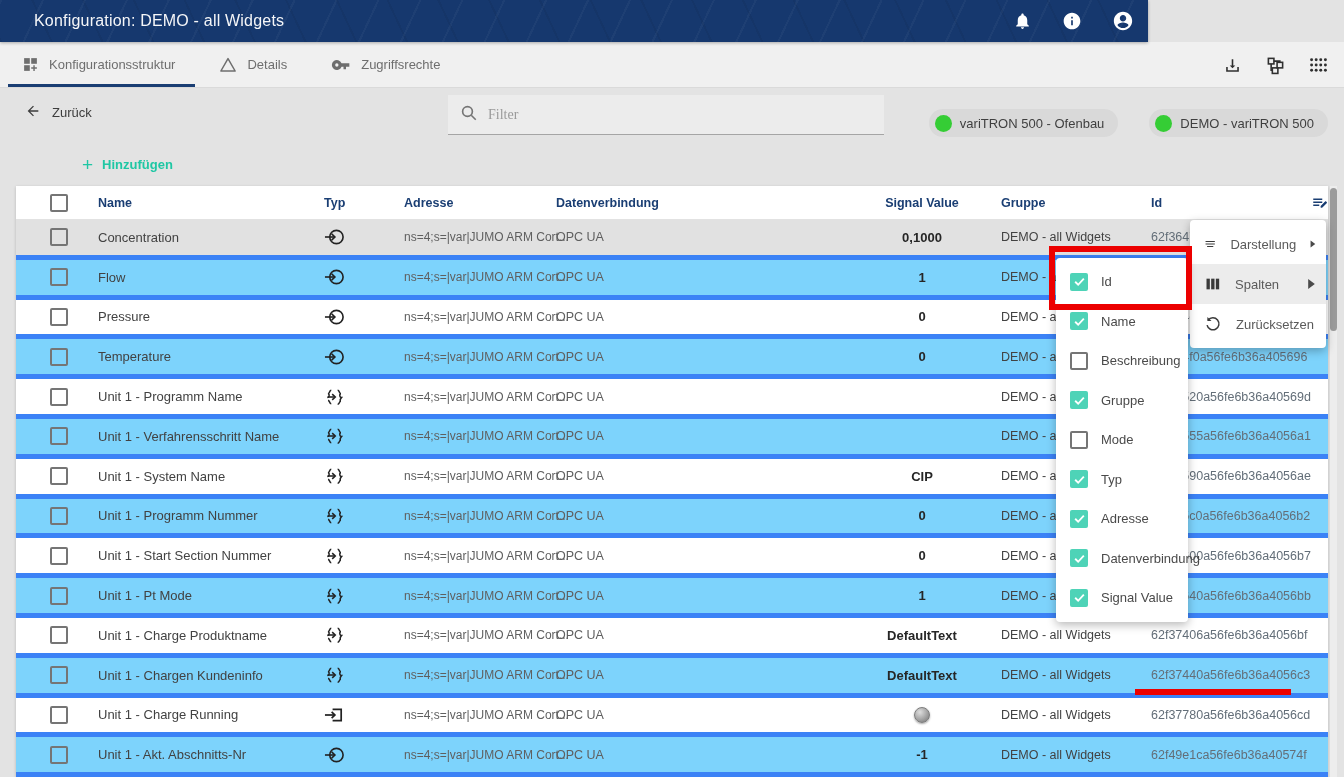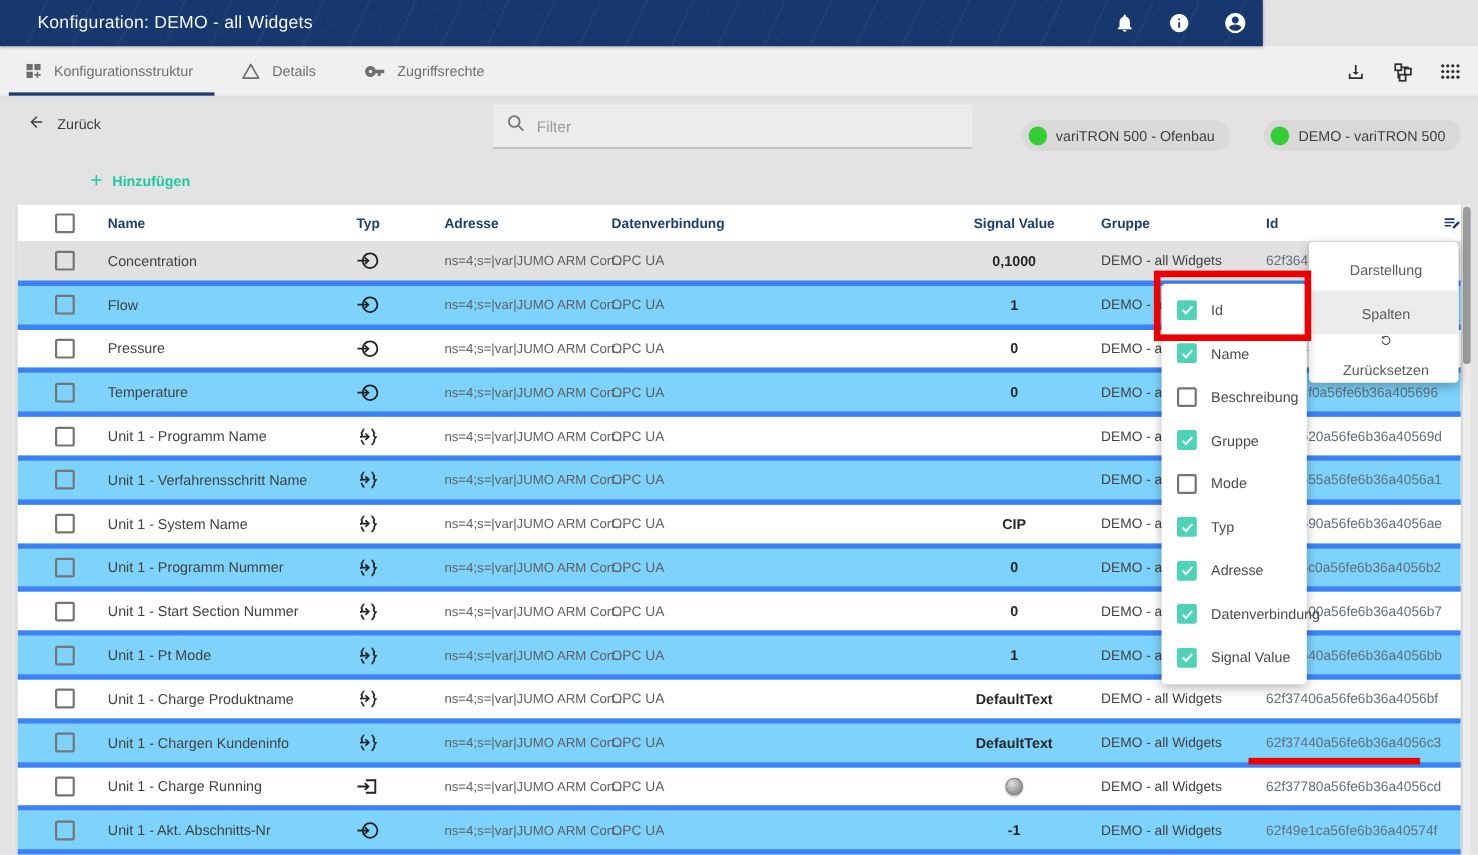--- a/index.html
+++ b/index.html
@@ -24,21 +24,21 @@
   .tab .ticon { display:flex; }
   .tabbar-icons { position:absolute; right:16px; top:0; height:46px; display:flex; align-items:center; gap:24px; }
   .tabbar-icons svg { display:block; cursor:pointer; }
 
   
   .back { position:absolute; left:24px; top:103px; display:flex; align-items:center; gap:10px;
     font-size:13px; color:#3d3d3d; cursor:pointer; }
   .filterbox { position:absolute; left:448px; top:95px; width:436px; height:40px; background:#ececec;
     border-bottom:1px solid #a5a5a5; display:flex; align-items:center; padding:0 12px; gap:10px; }
   .filterbox input { border:none; outline:none; background:transparent; font-size:14px; color:#444;
-    font-family:Liberation Sans, sans-serif; width:100%; }
+    font-family:Liberation Serif, serif; width:100%; }
   .filterbox input::placeholder { color:#9a9a9a; }
   .chips { position:absolute; right:16px; top:109px; display:flex; gap:31px; }
   .chip { height:28px; background:#d9d9d9; border-radius:14px; display:flex; align-items:center;
     gap:8px; padding:0 14px 0 6px; font-size:13px; color:#3f3f3f; cursor:default; }
   .chip .dot { width:17px; height:17px; border-radius:50%; background:#35cd35; }
 
   .add-btn { position:absolute; left:82px; top:157px; display:flex; align-items:center; gap:9px;
     color:#1fc7a4; font-size:13px; font-weight:700; cursor:pointer; }
   .add-btn .plus { font-size:19px; font-weight:400; line-height:14px; }
 
@@ -66,21 +66,21 @@
     background:radial-gradient(circle at 35% 30%, #dedede, #8e8e8e 75%); box-shadow:0 1px 2px rgba(0,0,0,.35); }
 
   
   .scroll-track { position:absolute; left:1330px; top:186px; width:7px; height:591px; background:#ededed; }
   .scroll-thumb { position:absolute; left:1330px; top:188px; width:7px; height:143px; background:#9b9b9b; border-radius:4px; cursor:grab; }
 
   
   .ctx-menu { position:absolute; left:1190px; top:220px; width:136px; background:#fff; border-radius:4px;
     box-shadow:0 3px 10px rgba(0,0,0,.28); padding:4px 0; z-index:20; }
   .ctx-item { height:40px; display:flex; align-items:center; padding:0 10px 0 14px; gap:14px;
-    font-size:13px; color:#5a5a5a; cursor:pointer;flex-direction:column; }
+    font-size:13px; color:#5a5a5a; cursor:pointer; }
   .ctx-item.hl { background:#ececec; }
   .ctx-item .lbl { flex:1; }
 
   
   .col-menu { position:absolute; left:1056px; top:258px; width:132px; background:#fff; border-radius:4px;
     box-shadow:0 3px 10px rgba(0,0,0,.28); padding:4px 0; z-index:30; }
   .col-item { height:39.5px; display:flex; align-items:center; gap:13px; padding:0 12px 0 14px;
     font-size:13px; color:#4a4a4a; cursor:pointer; white-space:nowrap; }
   .ckbox { width:18px; height:18px; border-radius:2px; flex:0 0 18px; display:flex; align-items:center; justify-content:center; }
   .ckbox.on { background:#4ed3b7; }

